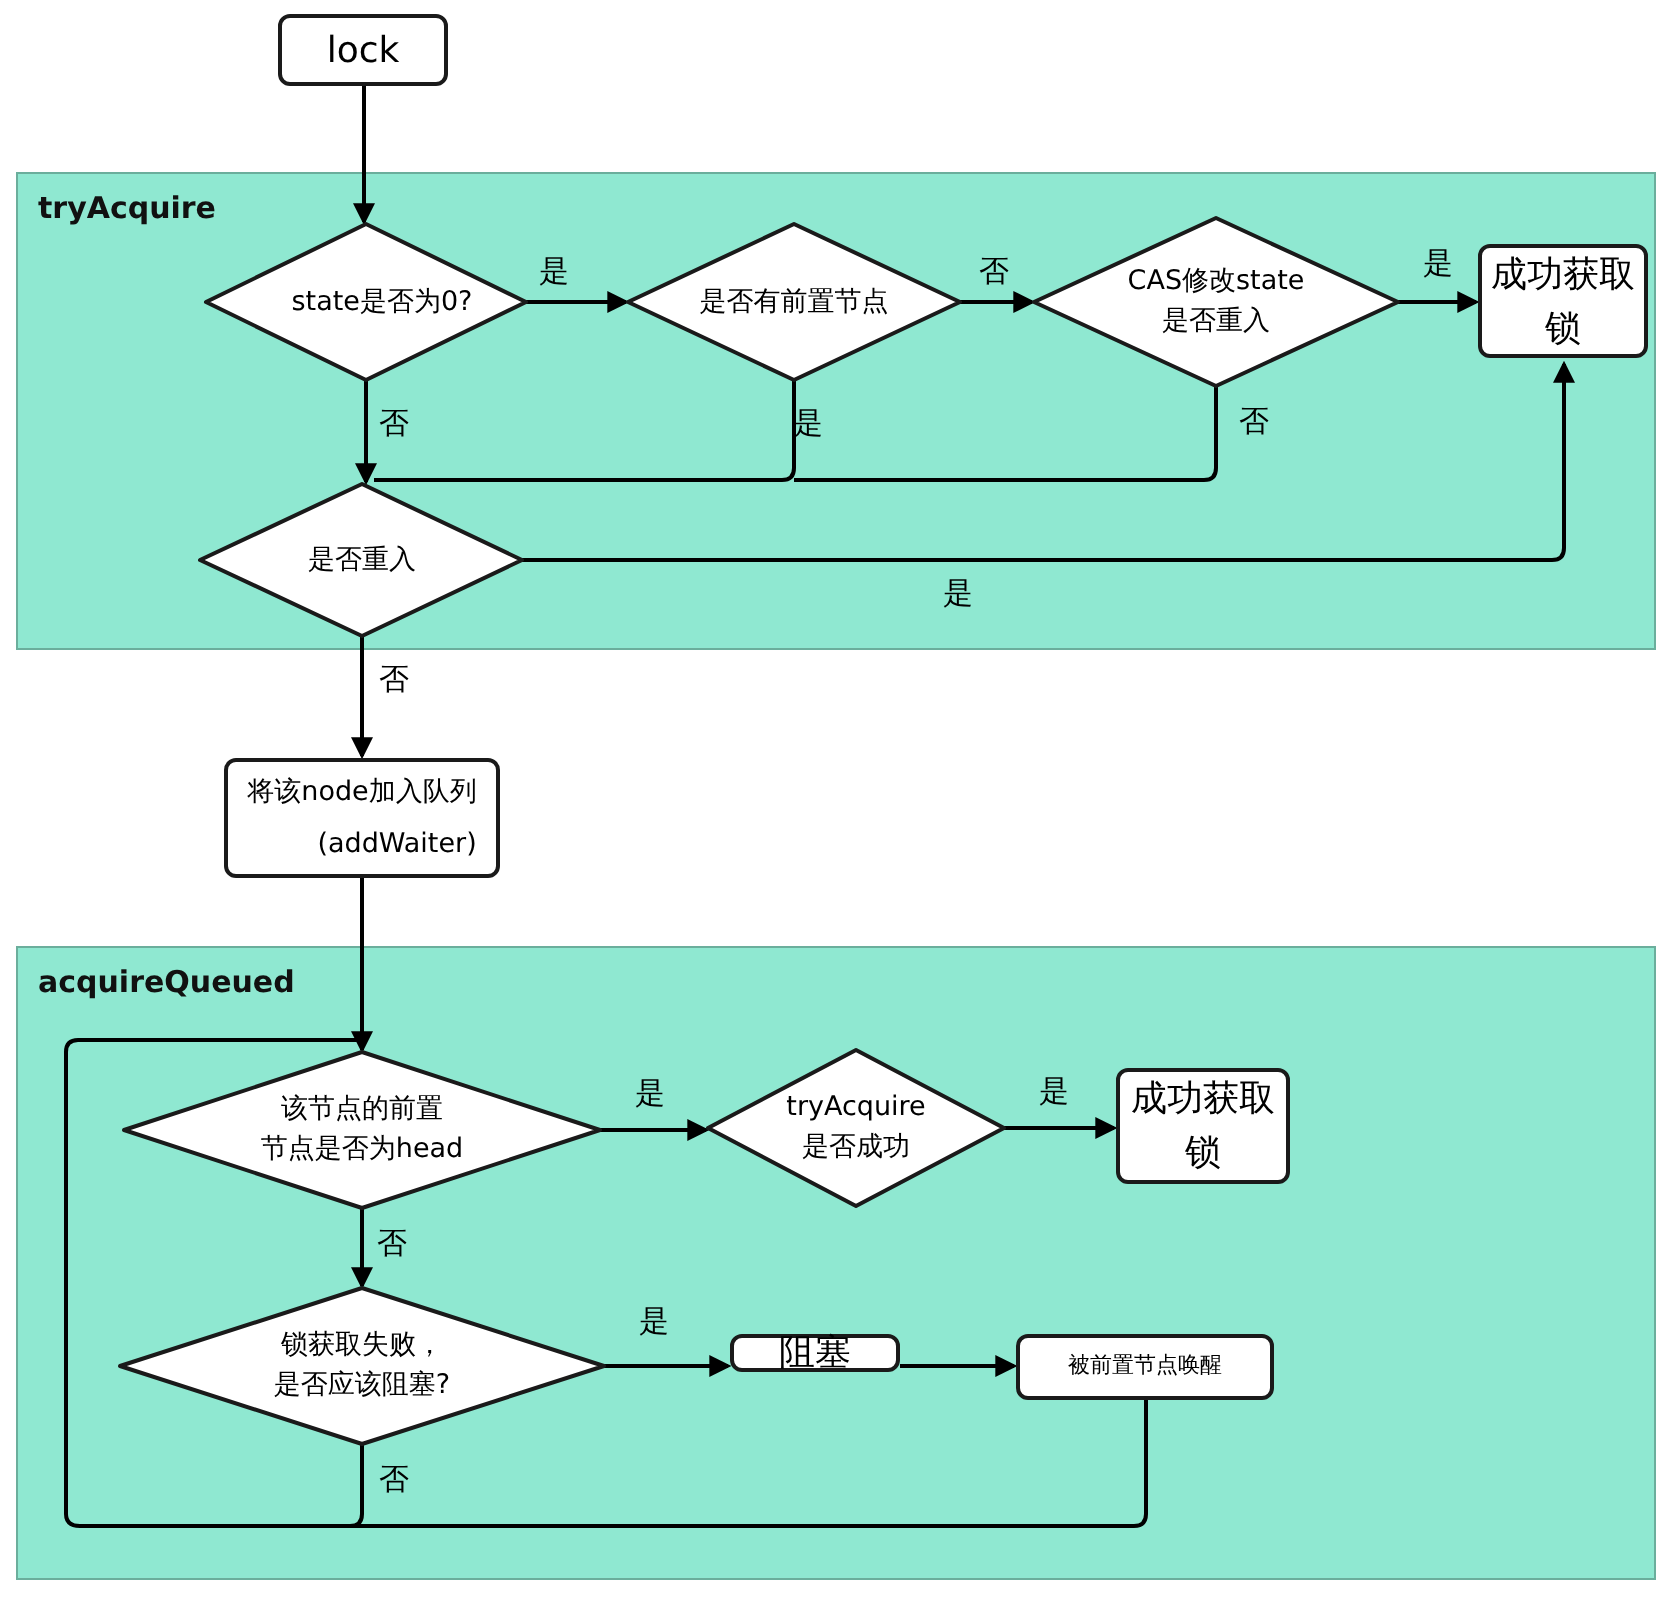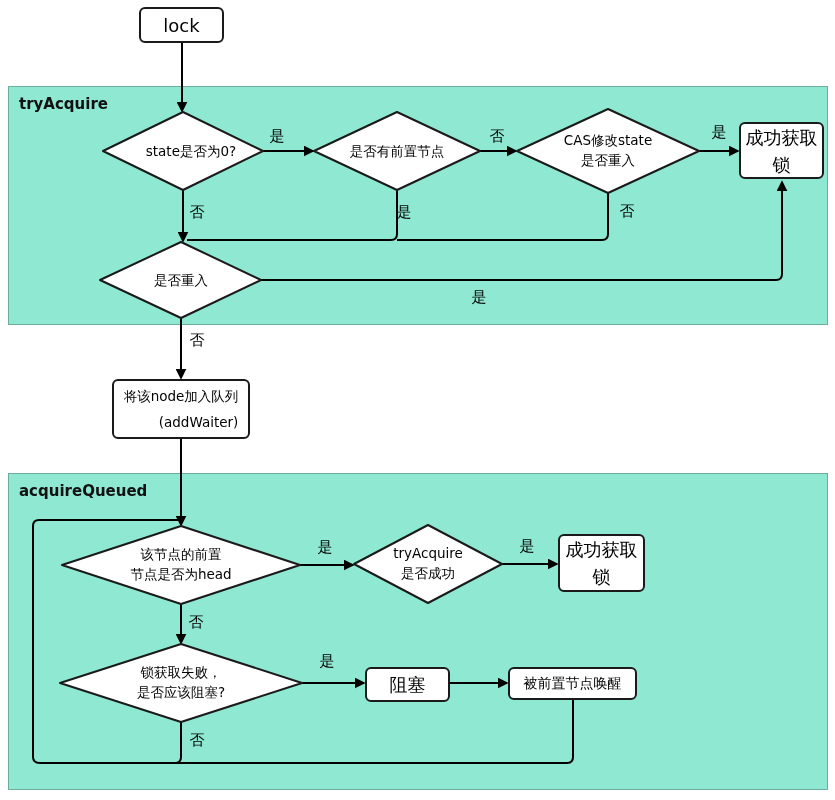--- a/index.html
+++ b/index.html
@@ -28,22 +28,22 @@
   .node-box{
     position:absolute;background:#ffffff;border:2px solid var(--shape-border);
     border-radius:6px;box-sizing:border-box;z-index:2;
     display:flex;align-items:center;justify-content:center;text-align:center;
     font-size:18px;line-height:1.5;white-space:pre-line;
   }
   .box-lock{left:139px;top:7px;width:85px;height:36px;}
   .box-acquired1{left:739px;top:122px;width:85px;height:57px;}
   .box-addwaiter{left:112px;top:379px;width:138px;height:60px;font-size:13.5px;line-height:1.95;text-align:right;}
   .box-acquired2{left:558px;top:534px;width:87px;height:58px;}
-  .box-block{left:365px;top:667px;width:85px;height:35px;}
-  .box-woken{left:508px;top:667px;width:129px;height:33px;font-size:14px;}
+  .box-block{left:365px;top:667px;width:85px;height:19px;}
+  .box-woken{left:508px;top:667px;width:129px;height:33px;font-size:11px;}
   .diamond-label{
     position:absolute;transform:translate(-50%,-50%);z-index:2;
     text-align:center;font-size:13.5px;line-height:1.45;white-space:pre-line;
   }
   .lbl-d1{left:191px;top:152px;}
   .lbl-d2{left:397px;top:152px;}
   .lbl-d3{left:608px;top:151px;}
   .lbl-d4{left:181px;top:281px;}
   .lbl-d5{left:181px;top:565px;}
   .lbl-d6{left:428px;top:564px;}

